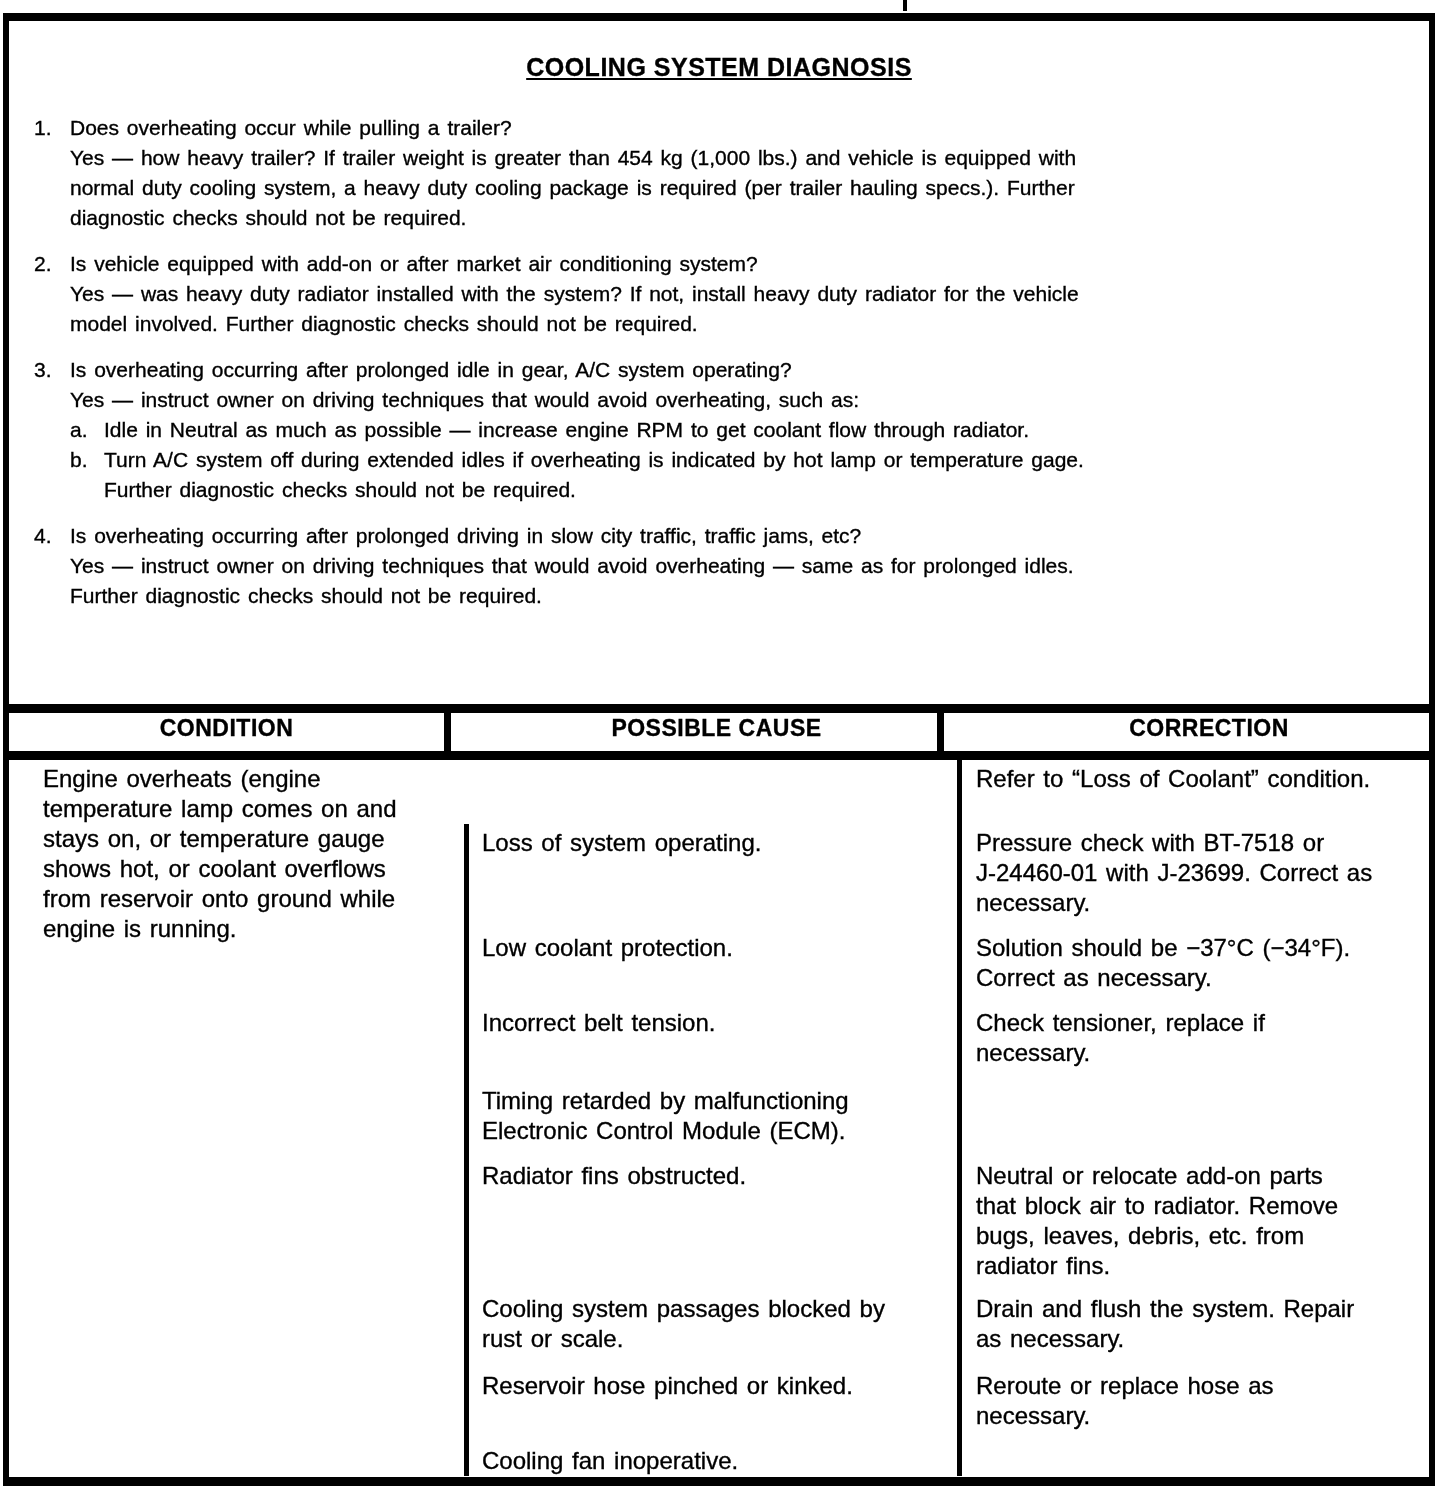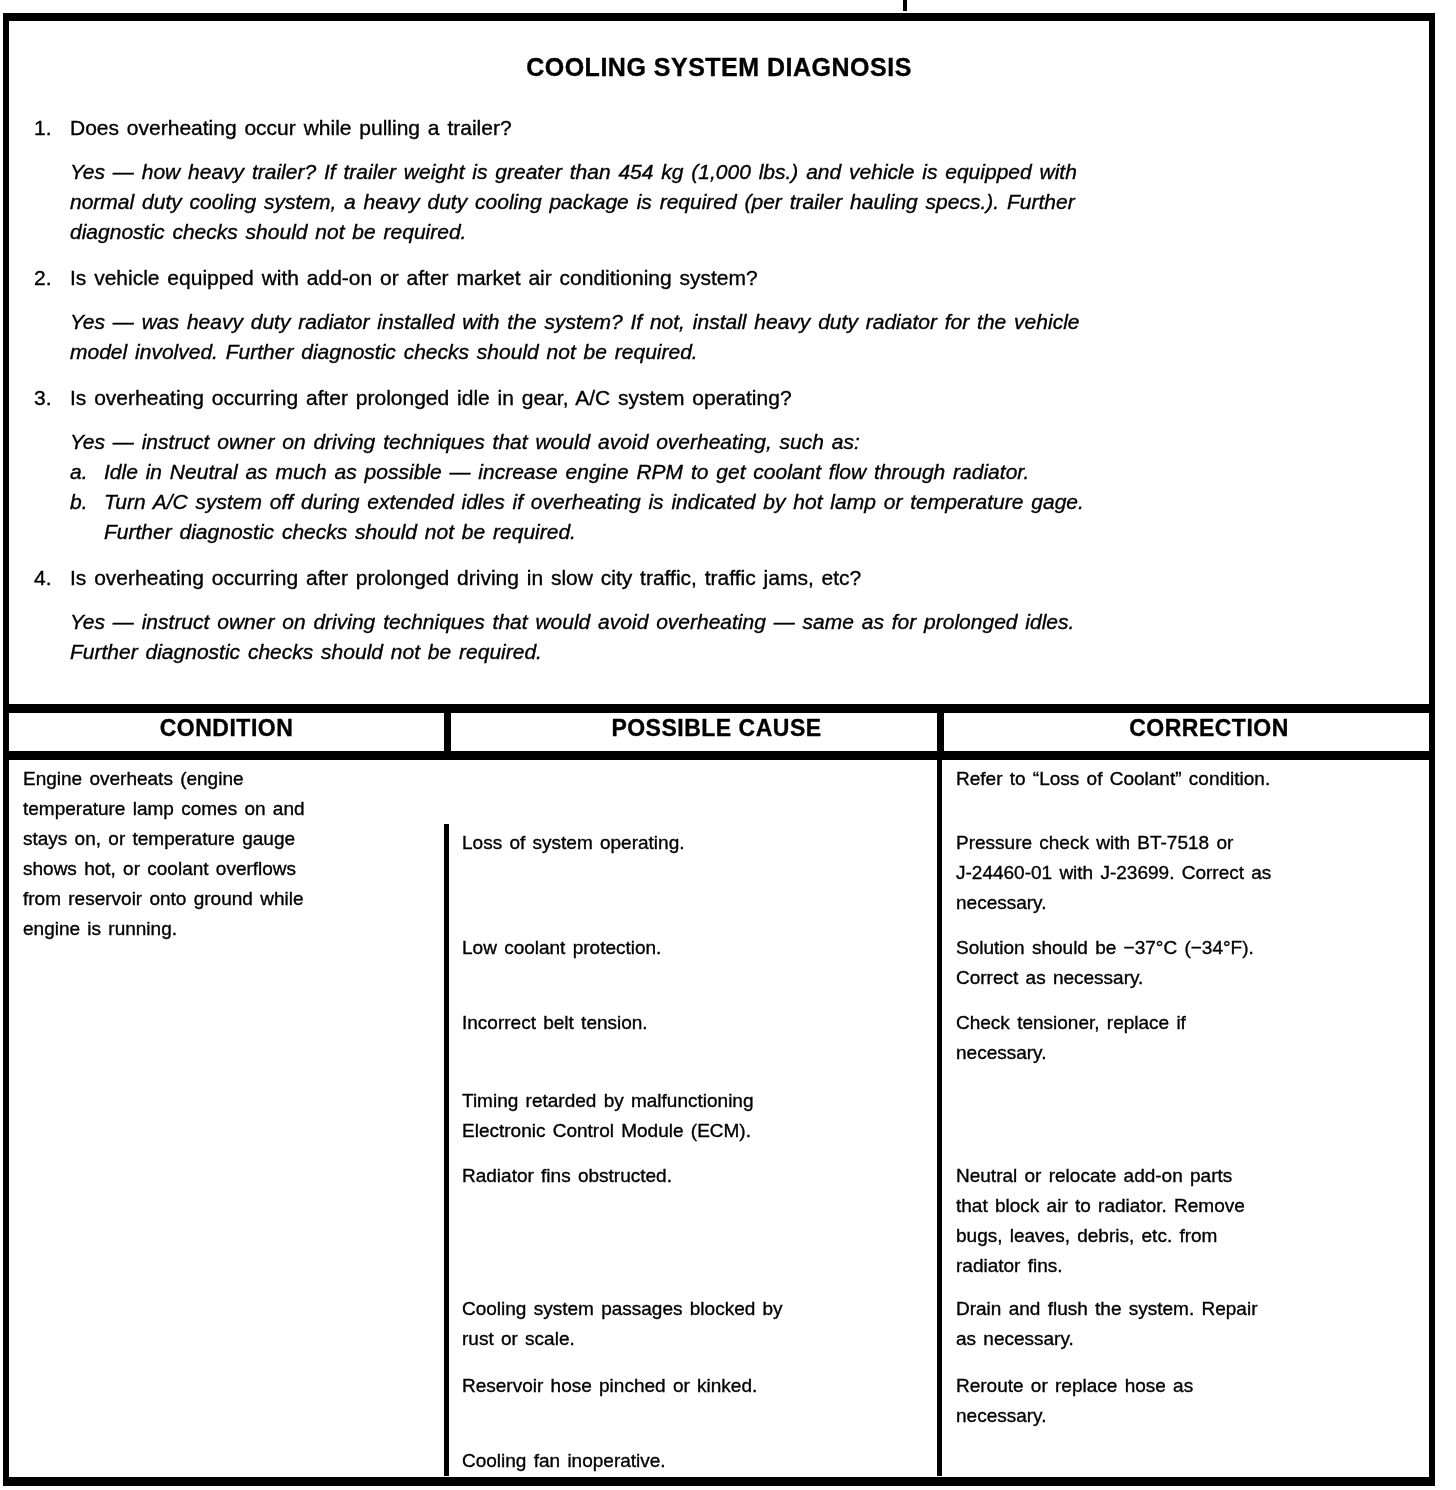--- a/index.html
+++ b/index.html
@@ -7,35 +7,35 @@
     position:relative;width:1456px;height:1490px;
     font-family:"Liberation Sans","DejaVu Sans",sans-serif;
     color:#000;-webkit-text-stroke:0.35px #000;overflow:hidden;
   }
   .page{
     position:absolute;left:3px;top:13px;width:1432px;height:1473px;
     box-sizing:border-box;border:6px solid #000;
     border-top-width:8px;border-bottom-width:9px;overflow:hidden;
   }
   .tick{position:absolute;left:903px;top:0;width:4px;height:11px;background:#000;}
-  .title{margin:32px 0 0 0;text-align:center;font-size:25px;font-weight:700;letter-spacing:.5px;}
+  .title{margin:32px 0 0 0;text-align:center;font-size:25px;font-weight:700;letter-spacing:.5px;text-decoration:underline;}
   .item{position:relative;margin-top:16px;padding-left:61px;padding-right:36px;
         font-size:21px;line-height:30px;word-spacing:2px;}
   .item.first{margin-top:31px;}
   .num{position:absolute;left:25px;top:0;}
-  .answer{margin-top:14px;font-style:italic;}
+  .answer{}
   .sub{position:relative;padding-left:34px;}
   .sub .letter{position:absolute;left:0;top:0;}
   .dtable{position:absolute;left:0;right:0;top:683px;bottom:0;border-top:9px solid #000;}
   .thead{display:grid;grid-template-columns:435px 493px 1fr;border-bottom:9px solid #000;}
   .th{height:38px;line-height:31px;text-align:center;font-weight:700;font-size:23px;letter-spacing:.5px;overflow:hidden;}
   .th + .th{border-left:7px solid #000;padding-left:45px;}
   .tbody{display:grid;grid-template-columns:435px 493px 1fr;
          grid-template-rows:64px 105px 75px 78px 75px 133px 77px 75px 1fr;
-         height:508px;font-size:19px;line-height:30px;word-spacing:2px;}
+         height:508px;font-size:24px;line-height:30px;word-spacing:2px;padding-left:20px;}
   .cond{grid-column:1;grid-row:1/10;padding:4px 16px 0 14px;}
   .cause{grid-column:2;border-left:5px solid #000;padding:4px 8px 0 13px;}
   .corr{grid-column:3;border-left:5px solid #000;padding:4px 4px 0 14px;}
   .r1{grid-row:1}.r2{grid-row:2}.r3{grid-row:3}.r4{grid-row:4}.r5{grid-row:5}
   .r6{grid-row:6}.r7{grid-row:7}.r8{grid-row:8}.r9{grid-row:9}
 </style>
 </head>
 <body>
 
 <div class="tick"></div>

